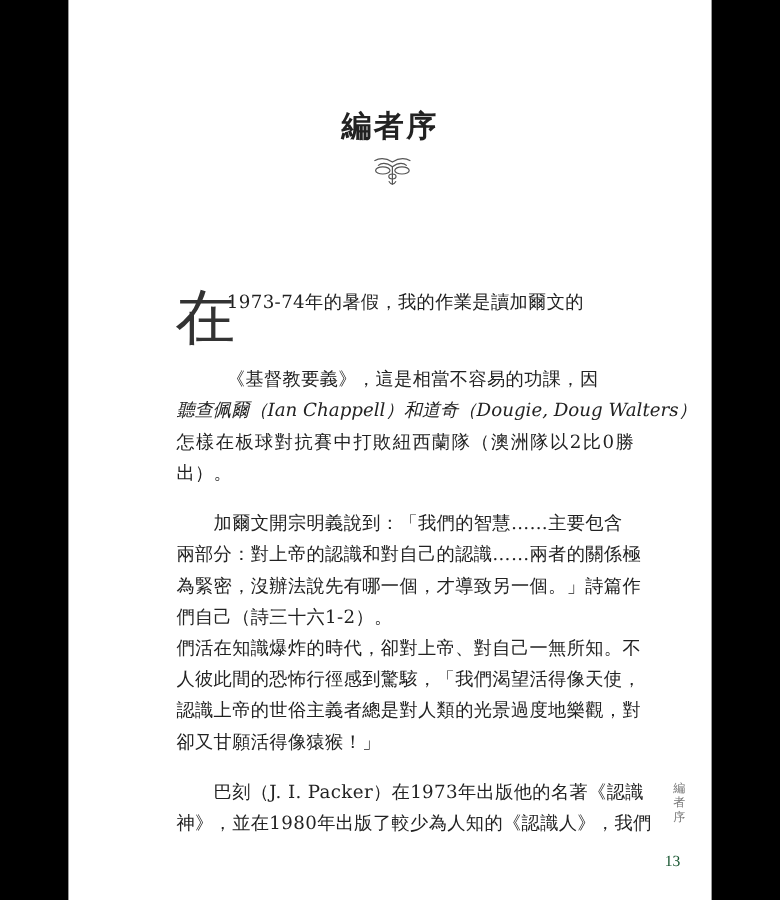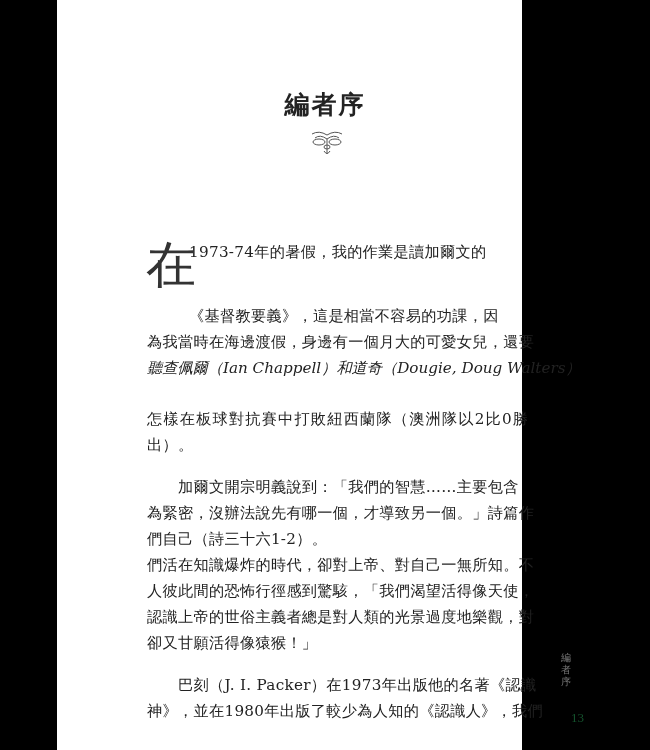--- a/index.html
+++ b/index.html
@@ -2,21 +2,21 @@
 <html><head>
 <meta charset="utf-8">
 <style>
   html, body { margin: 0; padding: 0; }
   body {
     width: 650px; height: 750px; background: #000;
     position: relative; overflow: hidden;
     font-family: "DejaVu Serif", "Liberation Serif", serif;
   }
   .page {
-    position: absolute; left: 57px; top: 0; width: 465px; height: 750px;
+    position: absolute; left: 57px; top: 0; width: 536px; height: 750px;
     background: #fff;
   }
   .title {
     position: absolute; left: 0; width: 536px; top: 88px; text-align: center;
     font-size: 25px; color: #222; letter-spacing: 2px; font-weight: bold;
   }
   .ornament {
     position: absolute; left: 253px; top: 129px; width: 34px; height: 28px;
   }
   .body-text {
@@ -30,21 +30,20 @@
     font-size: 50px; line-height: 56px; color: #333; font-weight: normal;
   }
   .indent { padding-left: 31px; margin-top: 16px; }
   .side-label {
     position: absolute; left: 502px; top: 652px; width: 14px;
     font-size: 10px; line-height: 12px; color: #777; text-align: center;
   }
   .page-number {
     position: absolute; left: 497px; top: 710px; font-size: 13px; color: #14532d;
     font-family: "Liberation Serif", serif;
-    margin-left: 17px;
   }
 </style>
 </head>
 <body>
 
 <div class="page">
   <div class="title">編者序</div>
 
   <svg class="ornament" viewBox="0 0 34 28">
     <g fill="none" stroke="#555" stroke-width="1">
@@ -57,25 +56,25 @@
       <path d="M14 22 Q17 27 20 22"></path>
     </g>
   </svg>
 
   <div class="body-text">
     <div style="position:relative;">
       <span class="dropcap">在</span>
       <div class="line dropcap-line">1973-74年的暑假，我的作業是讀加爾文的</div>
       <div class="line dropcap-line">《基督教要義》，這是相當不容易的功課，因</div>
     </div>
-    <div class="line">為我當時在海邊渡假，身邊有一個月大的可愛女兒，還要</div>
     <div class="line" style="letter-spacing:0;font-style:italic;">聽查佩爾（Ian Chappell）和道奇（Dougie, Doug Walters）</div>
-    <div class="line" style="letter-spacing:1.2px;margin-top:25px;">怎樣在板球對抗賽中打敗紐西蘭隊（澳洲隊以2比0勝</div>
+    <div class="line" style="letter-spacing:1.2px;">怎樣在板球對抗賽中打敗紐西蘭隊（澳洲隊以2比0勝</div>
     <div class="line">出）。</div>
     <div class="line indent">加爾文開宗明義說到：「我們的智慧……主要包含</div>
+    <div class="line">兩部分：對上帝的認識和對自己的認識……兩者的關係極</div>
     <div class="line">為緊密，沒辦法說先有哪一個，才導致另一個。」詩篇作</div>
     <div class="line">們自己（詩三十六1-2）。</div>
     <div class="line">們活在知識爆炸的時代，卻對上帝、對自己一無所知。不</div>
     <div class="line">人彼此間的恐怖行徑感到驚駭，「我們渴望活得像天使，</div>
     <div class="line">認識上帝的世俗主義者總是對人類的光景過度地樂觀，對</div>
     <div class="line">卻又甘願活得像猿猴！」</div>
     <div class="line indent">巴刻（J. I. Packer）在1973年出版他的名著《認識</div>
     <div class="line">神》，並在1980年出版了較少為人知的《認識人》，我們</div>
   </div>
 

